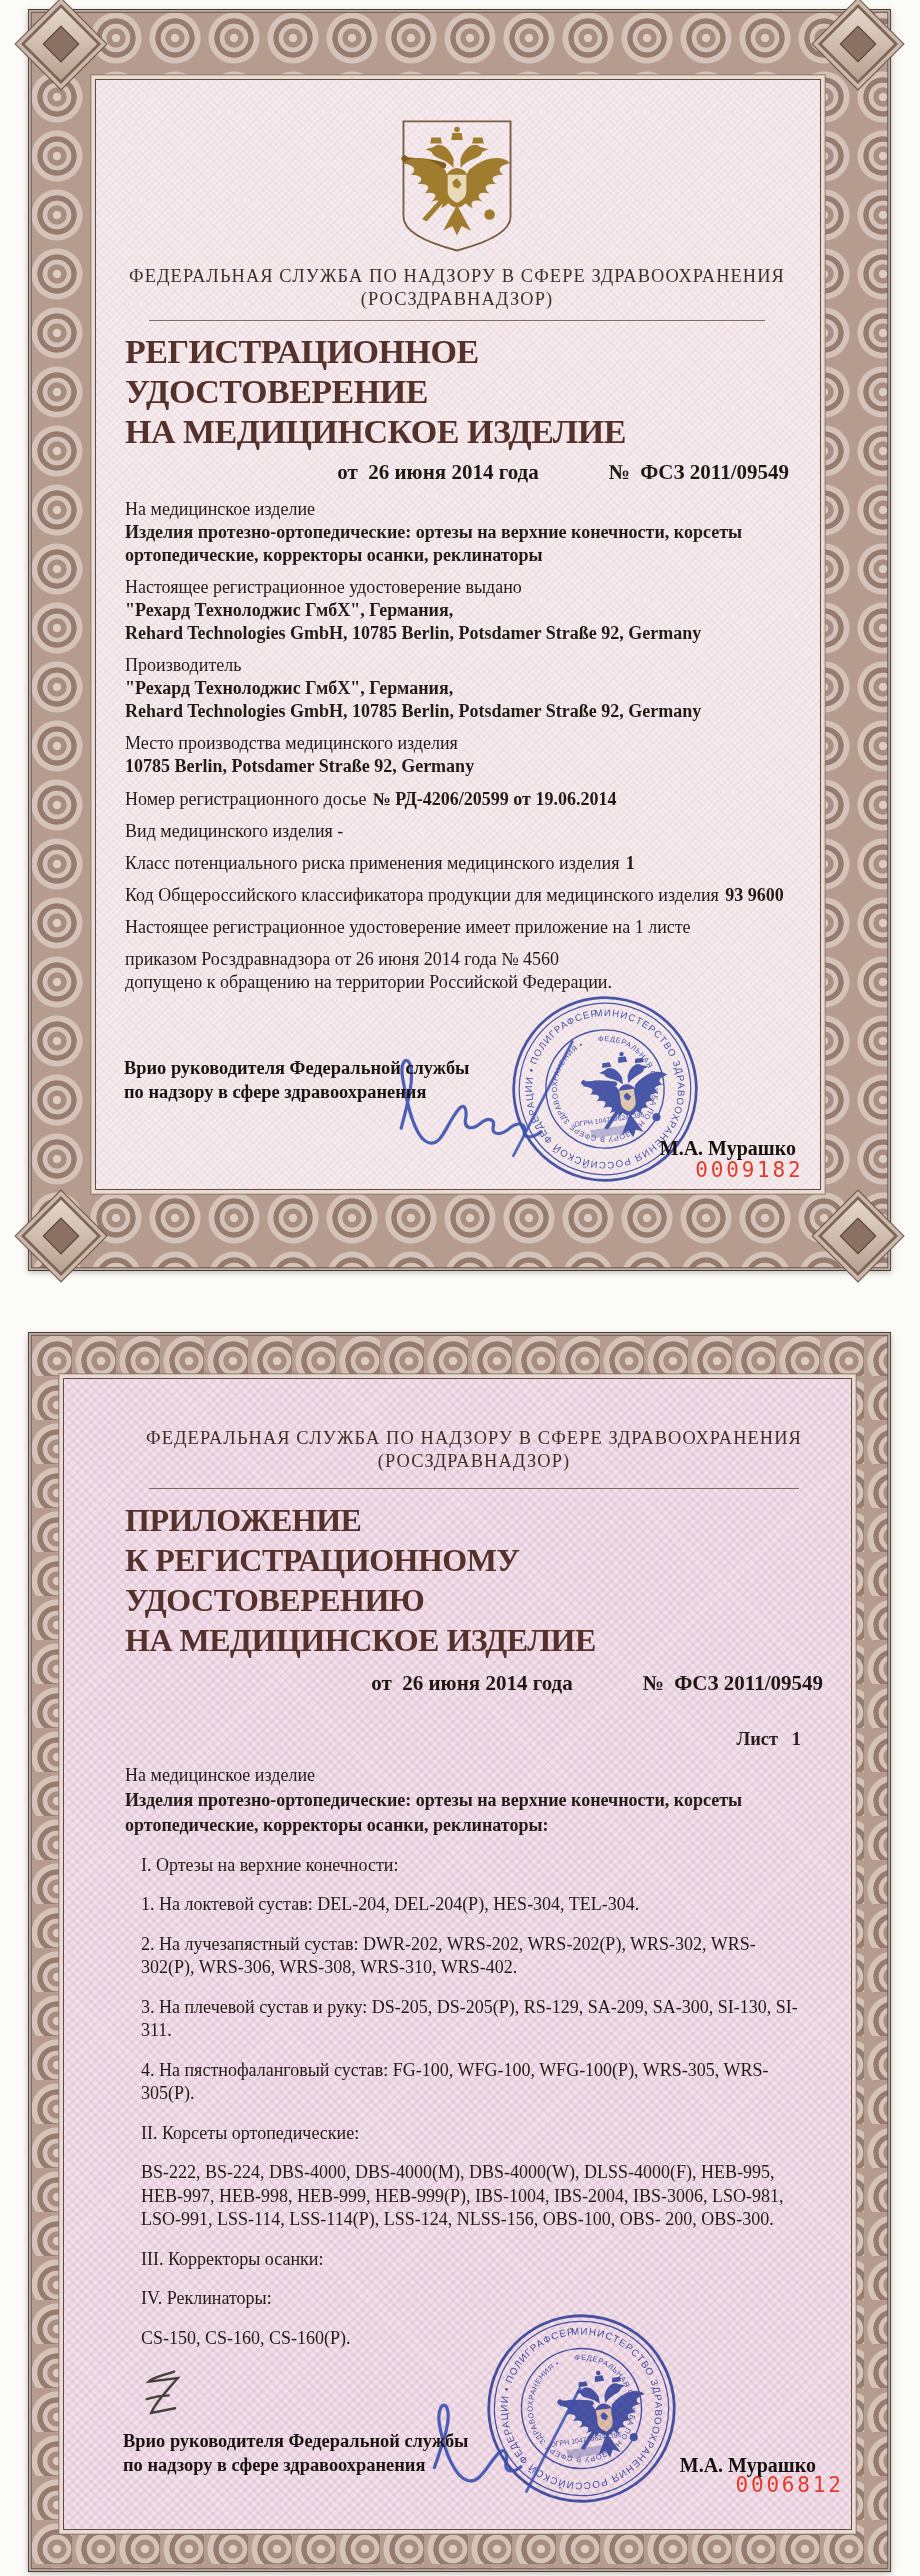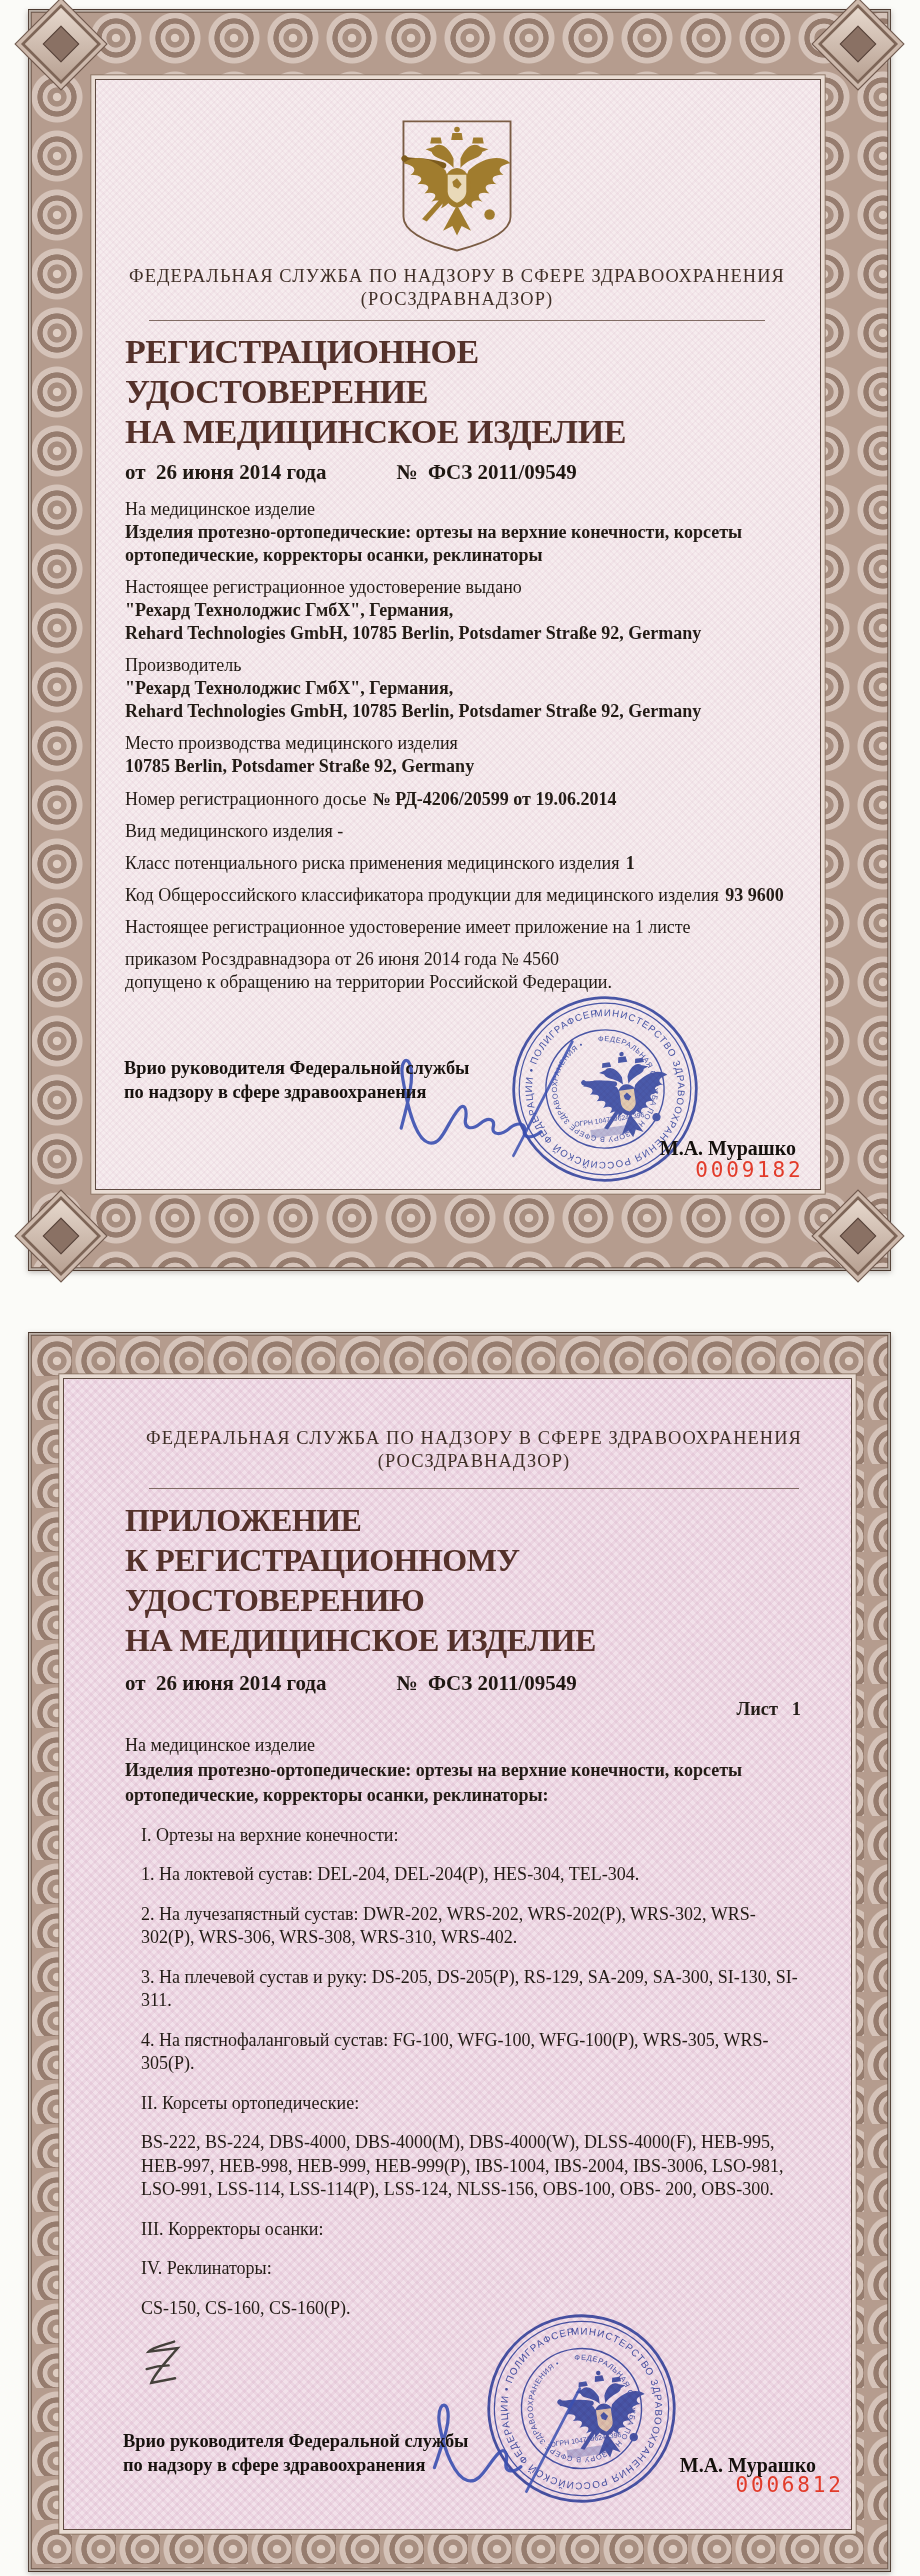--- a/index.html
+++ b/index.html
@@ -41,23 +41,23 @@
   .c-bl{bottom:-9.2px;left:-11px}.c-br{bottom:-9.2px;right:-11px}
 
   
   .content1{padding:13px 31px 0 29px;}
   .content2{padding:48px 28px 0 61px;}
   .agency{text-align:center;font-size:18.4px;line-height:23px;letter-spacing:1.1px;color:#3f2f27;}
   .hrule{border:0;border-top:1.4px solid rgba(100,78,66,.8);margin:9.2px 24px 0 24px;}
   .doc-title{margin-top:11px;font-weight:bold;color:#54312a;
     font-size:34px;line-height:40px;letter-spacing:-0.5px;}
   .doc-title2{font-size:32px;line-height:40px;}
-  .dateline{margin-top:7.4px;text-align:left;font-size:21px;font-weight:bold;color:#1f1812;white-space:pre;}
+  .dateline{margin-top:7.4px;text-align:right;font-size:21px;font-weight:bold;color:#1f1812;white-space:pre;}
   .dateline .gap{display:inline-block;width:70px;}
-  .sheetline{margin:3px 22px 0 0;text-align:right;font-size:18.4px;font-weight:bold;white-space:pre;color:#241d18;}
+  .sheetline{margin:33px 22px 0 0;text-align:right;font-size:18.4px;font-weight:bold;white-space:pre;color:#241d18;}
 
   .body1{margin-top:13px;font-size:18px;line-height:23px;}
   .grp{margin-top:9.2px;}
   .grp:first-child{margin-top:0;}
   .pre{white-space:pre-line;}
   b,.bold{font-weight:bold;}
   .sp{margin-left:6.4px;}
 
   .body2{margin-top:14.7px;font-size:18px;line-height:23.5px;max-width:710px;}
   .body2 .bold-intro{font-weight:bold;line-height:25px;}

